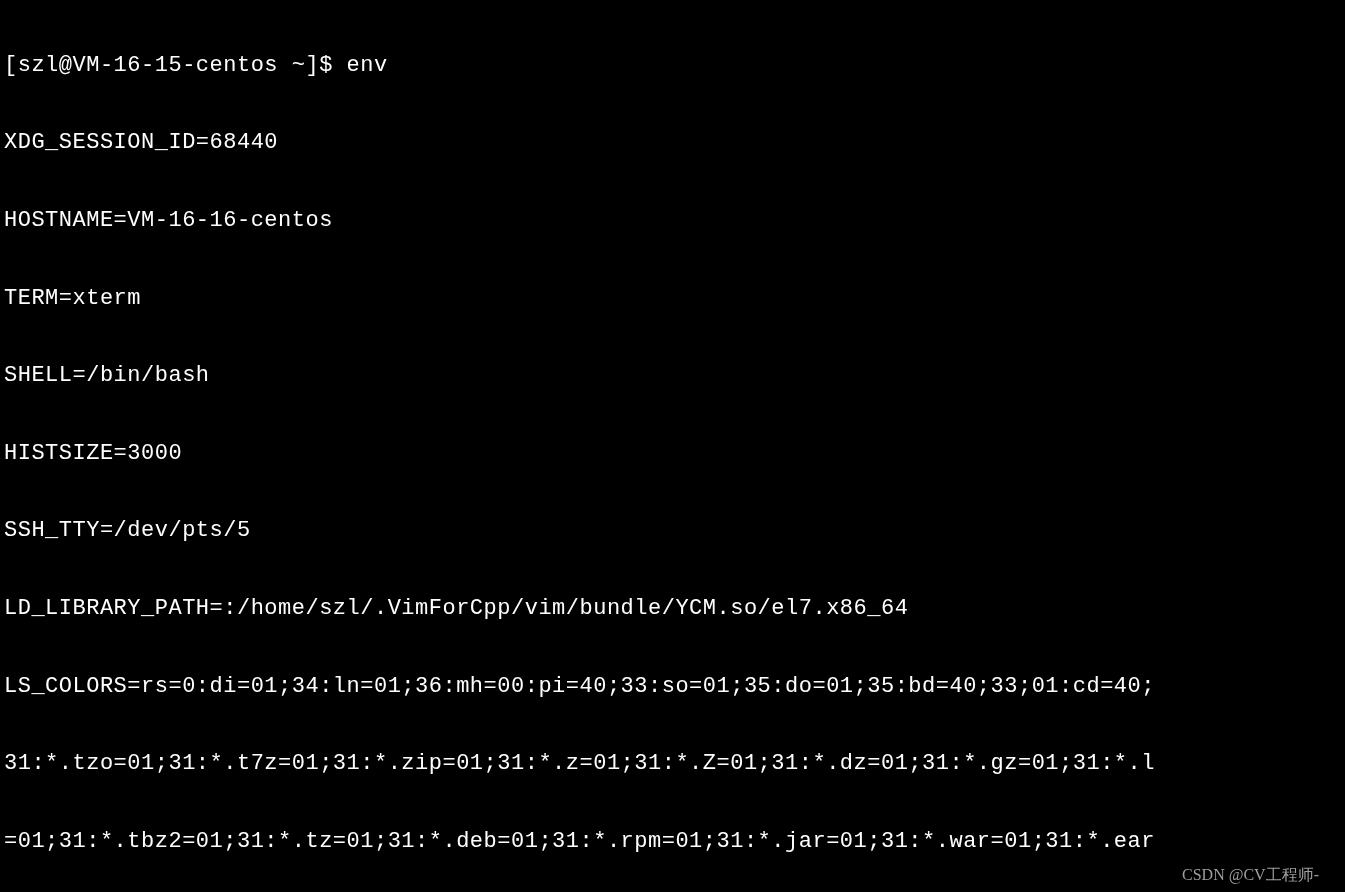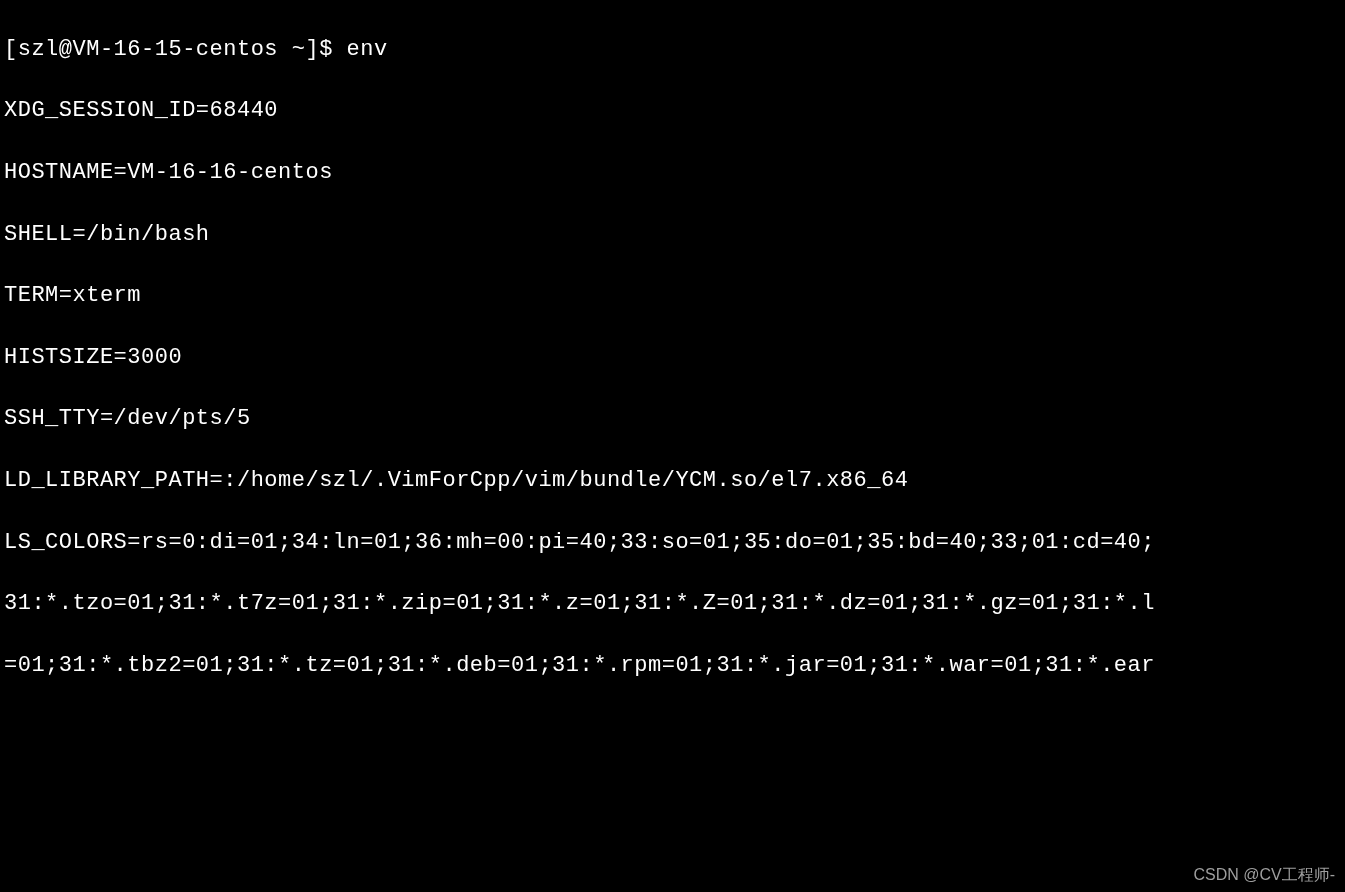--- a/index.html
+++ b/index.html
@@ -16,40 +16,41 @@
     position: relative;
   }
   .terminal {
     white-space: pre-wrap;
     word-break: break-all;
     padding: 4px 0 0 4px;
     letter-spacing: 0.5px;
   }
   .line {
     display: block;
+    margin-top: 16px;
   }
   .watermark {
     position: absolute;
-    right: 10px;
+    right: 26px;
     bottom: 6px;
     font-size: 16px;
     color: #9e9e9e;
-    font-family: Liberation Sans, sans-serif;
+    font-family: Liberation Serif, serif;
     letter-spacing: 0;
   }
 </style>
 </head>
 <body>
 
 <div class="terminal">
 <span class="line">[szl@VM-16-15-centos ~]$ env</span>
 <span class="line">XDG_SESSION_ID=68440</span>
 <span class="line">HOSTNAME=VM-16-16-centos</span>
+<span class="line">TERM=xterm</span>
 <span class="line">SHELL=/bin/bash</span>
-<span class="line">TERM=xterm</span>
 <span class="line">HISTSIZE=3000</span>
 <span class="line">SSH_TTY=/dev/pts/5</span>
 <span class="line">LD_LIBRARY_PATH=:/home/szl/.VimForCpp/vim/bundle/YCM.so/el7.x86_64</span>
 <span class="line">LS_COLORS=rs=0:di=01;34:ln=01;36:mh=00:pi=40;33:so=01;35:do=01;35:bd=40;33;01:cd=40;</span>
 <span class="line">31:*.tzo=01;31:*.t7z=01;31:*.zip=01;31:*.z=01;31:*.Z=01;31:*.dz=01;31:*.gz=01;31:*.l</span>
 <span class="line">=01;31:*.tbz2=01;31:*.tz=01;31:*.deb=01;31:*.rpm=01;31:*.jar=01;31:*.war=01;31:*.ear</span>
 
 
 
 

